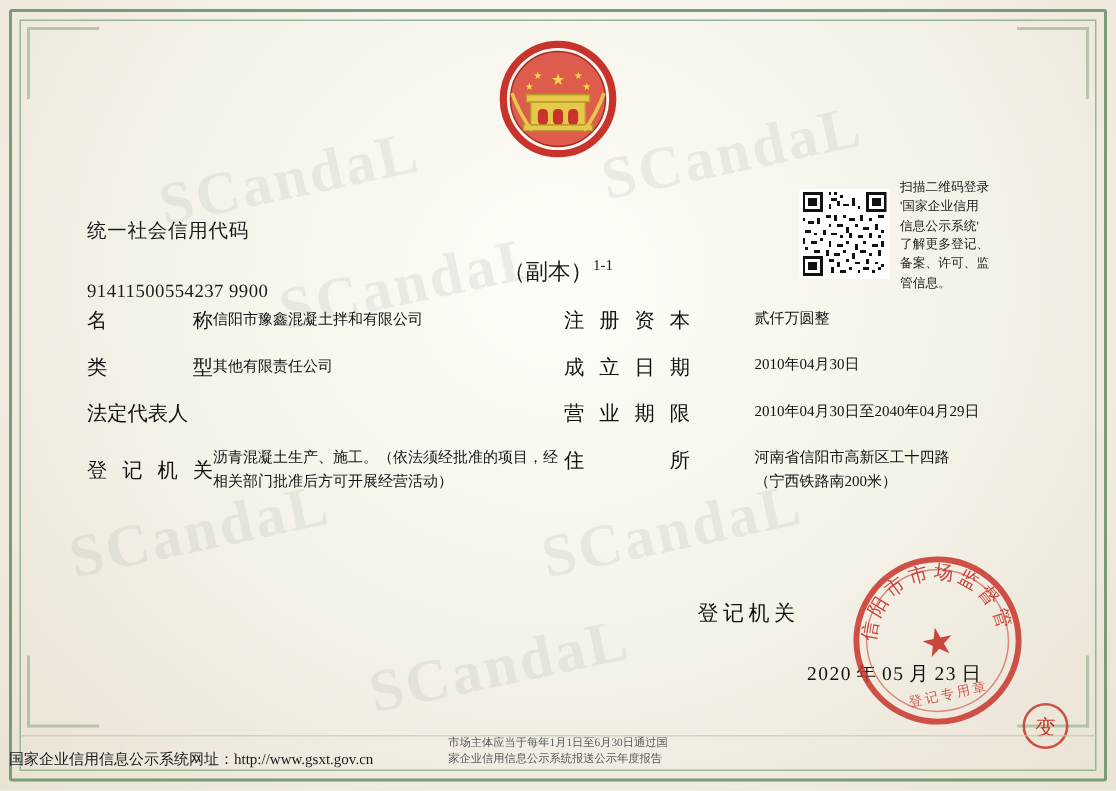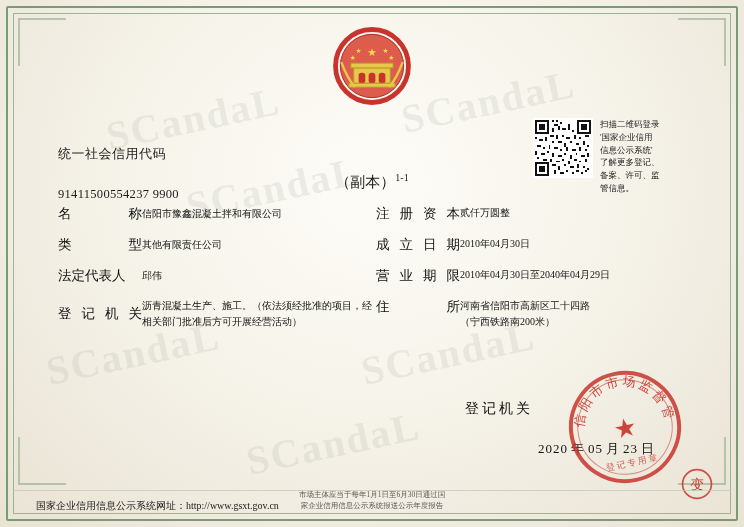--- a/index.html
+++ b/index.html
@@ -90,21 +90,21 @@
   
   .code-block{
     position:absolute;left:58px;top:127px;
     font-family:"Liberation Serif","DejaVu Serif",serif;
     color:#1b1b1b;
   }
   .code-label{font-size:13px;letter-spacing:.5px;margin-top:18px;}
   .code-value{font-size:12.5px;margin-top:24px;letter-spacing:.3px;}
 
   
-  .qr-area{position:absolute;right:52px;top:118px;display:flex;gap:7px;align-items:flex-start;}
+  .qr-area{position:absolute;right:52px;top:118px;display:flex;gap:7px;align-items:center;}
   .qr{
     width:56px;height:56px;
     background:#fff;
     padding:2px;
     box-sizing:content-box;
   }
   .qr svg{display:block;}
   .qr-note{
     font-size:8.5px;line-height:1.5;color:#1b1b1b;
     font-family:"Liberation Serif","DejaVu Serif",serif;
@@ -112,21 +112,21 @@
   }
 
   
   .fields{
     position:absolute;left:58px;top:205px;width:632px;
     font-family:"Liberation Serif","DejaVu Serif",serif;
     color:#121212;
   }
   .row{display:flex;margin-bottom:13px;align-items:flex-start;}
   .col-l{width:318px;display:flex;align-items:center;}
-  .col-r{flex:1;display:flex;align-items:flex-start;}
+  .col-r{flex:1;display:flex;align-items:flex-start;gap:43px;}
   .lbl{
     font-size:13.5px;
     width:84px;
     flex:0 0 84px;
     letter-spacing:0;
     white-space:nowrap;
   }
   .lbl.sp4{ text-align:justify; text-align-last:justify; }
   .val{font-size:10px;line-height:1.55;flex:1;}
   .val.multi{line-height:1.6;}
@@ -153,28 +153,26 @@
     width:118px;height:118px;
     transform:rotate(-12deg);
   }
   .seal2{
     position:absolute;right:30px;bottom:26px;
     width:34px;height:34px;
   }
 
   
   .footer-left{
-    position:absolute;left:22px;bottom:14px;
+    position:absolute;left:6px;bottom:14px;
     font-size:10px;color:#1b1b1b;
     font-family:"Liberation Serif","DejaVu Serif",serif;
-    padding-left:14px;
   }
   .footer-center{
     position:absolute;left:50%;bottom:16px;transform:translateX(-50%);
-    text-align:center;
     font-size:7.5px;line-height:1.5;color:#5a5a5a;
     font-family:"Liberation Serif","DejaVu Serif",serif;
     white-space:nowrap;
   }
   .footer-right{
     position:absolute;right:24px;bottom:14px;
     font-size:11px;color:#1b1b1b;
     font-family:"Liberation Serif","DejaVu Serif",serif;
   }
   .hairline{
@@ -348,21 +346,20 @@
       </div>
       <div class="col-r">
         <div class="lbl sp4">成立日期</div>
         <div class="val">2010年04月30日</div>
       </div>
     </div>
 
     <div class="row">
       <div class="col-l">
         <div class="lbl">法定代表人</div>
-        <div class="val">邱伟</div>
       </div>
       <div class="col-r">
         <div class="lbl sp4">营业期限</div>
         <div class="val">2010年04月30日至2040年04月29日</div>
       </div>
     </div>
 
     <div class="row">
       <div class="col-l">
         <div class="lbl sp4">登记机关</div>

